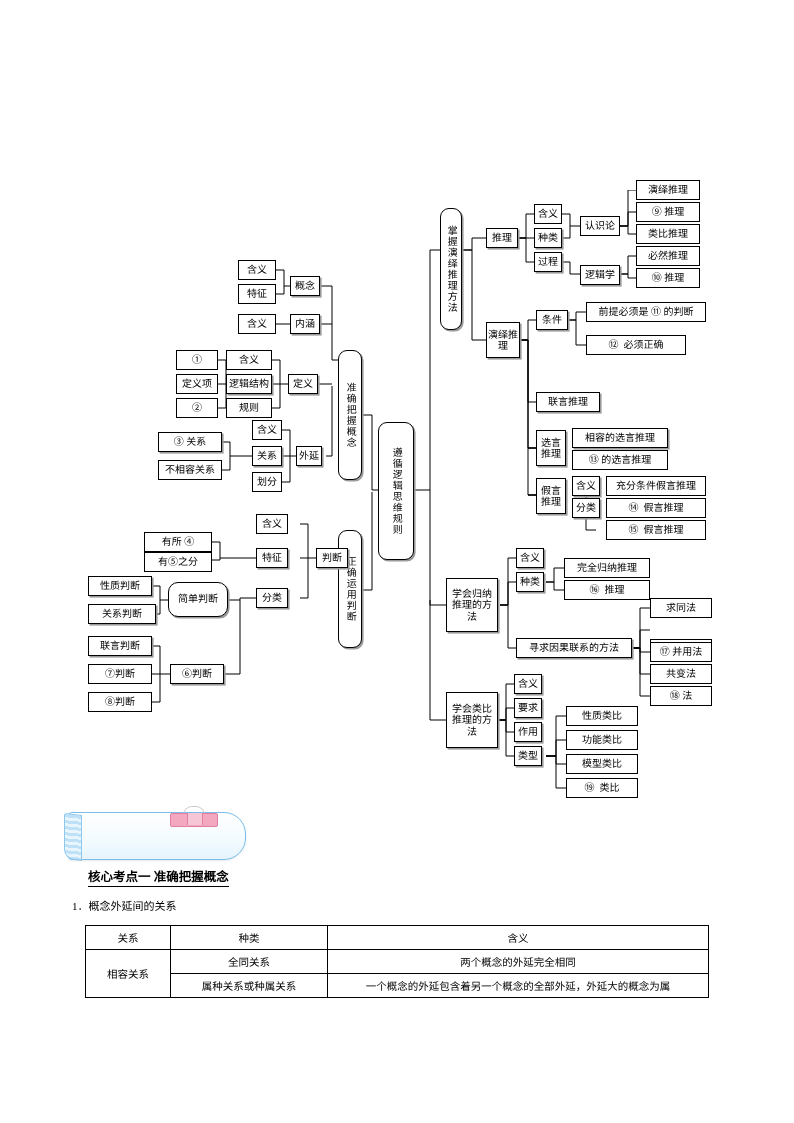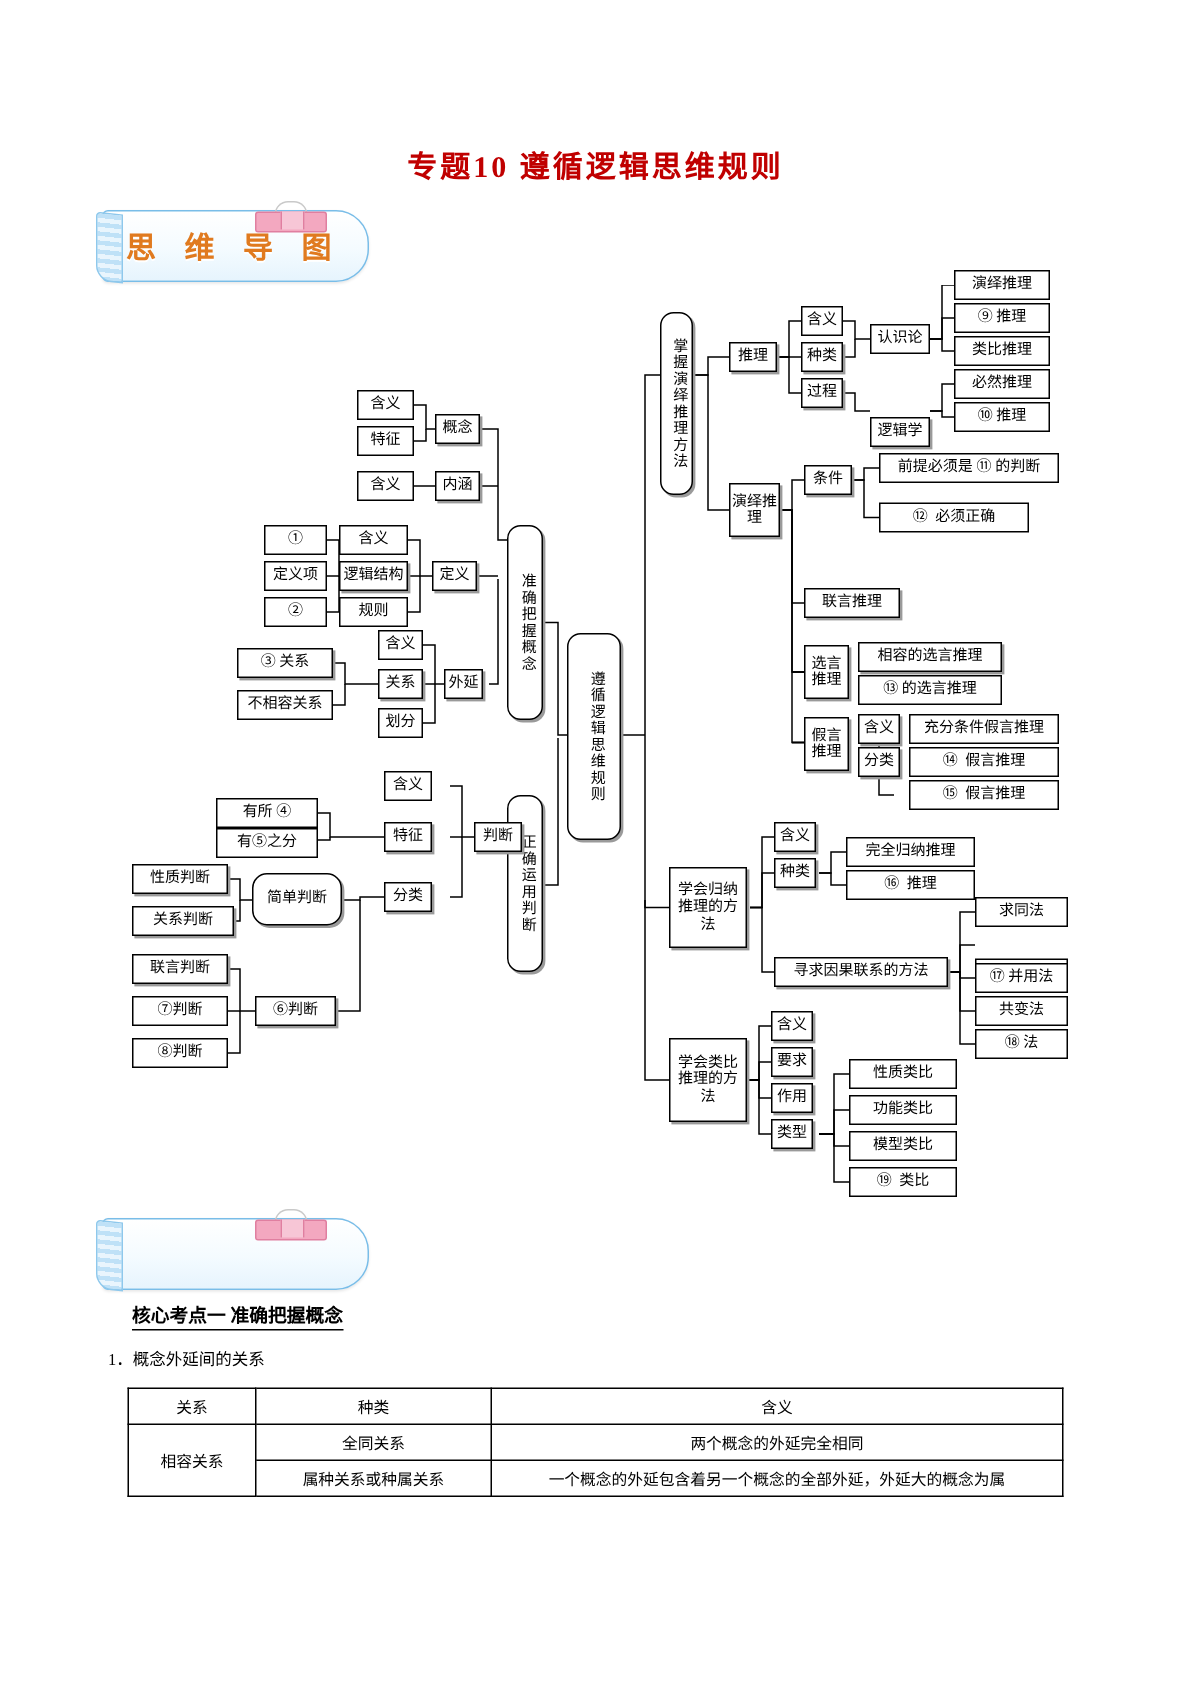--- a/index.html
+++ b/index.html
@@ -99,31 +99,21 @@
   }
   .tbl td{border:1.1px solid #000;padding:4px 3px;text-align:center;vertical-align:middle;}
   .tbl .c1{width:78px;}
   .tbl .c2{width:150px;}
 </style>
 </head>
 <body>
 
 <div class="page">
 
-  <div class="doc-title">专题10  遵循逻辑思维规则</div>
-
-  <div class="badge" style="left:62px;top:134px;">
-    <div class="paper"></div>
-    <div class="fold"></div>
-    <div class="clip">
-      <div class="wire"></div>
-        <div class="jaw"></div>
-    </div>
-    <div class="btext">思 维 导 图</div>
-  </div>
+
 
   <div class="map">
 
     <svg width="794" height="610">
       <g stroke="#000" stroke-width="1" fill="none">
 
         <path d="M276,80 H284 V96 H290"></path>
         <path d="M276,104 H284 V96"></path>
 
         <path d="M320,96 H332 V170 H338"></path>
@@ -289,21 +279,21 @@
     <div class="node sh" style="left:170px;top:474px;width:54px;height:20px;">⑥判断</div>
 
     <div class="node vert round sh" style="left:440px;top:18px;width:22px;height:122px;">掌握演绎推理方法</div>
 
     <div class="node sh" style="left:486px;top:38px;width:32px;height:20px;">推理</div>
     <div class="node" style="left:534px;top:14px;width:28px;height:20px;">含义</div>
     <div class="node sh" style="left:534px;top:38px;width:28px;height:20px;">种类</div>
     <div class="node sh" style="left:534px;top:62px;width:28px;height:20px;">过程</div>
 
     <div class="node" style="left:580px;top:26px;width:40px;height:20px;">认识论</div>
-    <div class="node sh" style="left:580px;top:88px;width:40px;height:20px;">逻辑学</div>
+    <div class="node sh" style="left:580px;top:75px;width:40px;height:20px;">逻辑学</div>
 
     <div class="node" style="left:636px;top:-10px;width:64px;height:20px;">演绎推理</div>
     <div class="node" style="left:636px;top:12px;width:64px;height:20px;">⑨ 推理</div>
     <div class="node" style="left:636px;top:34px;width:64px;height:20px;">类比推理</div>
     <div class="node" style="left:636px;top:56px;width:64px;height:20px;">必然推理</div>
     <div class="node" style="left:636px;top:78px;width:64px;height:20px;">⑩ 推理</div>
 
     <div class="node sh multiline" style="left:486px;top:132px;width:34px;height:36px;">演绎推理</div>
     <div class="node sh" style="left:536px;top:120px;width:32px;height:20px;">条件</div>
     <div class="node" style="left:586px;top:112px;width:120px;height:20px;">前提必须是 ⑪ 的判断</div>

